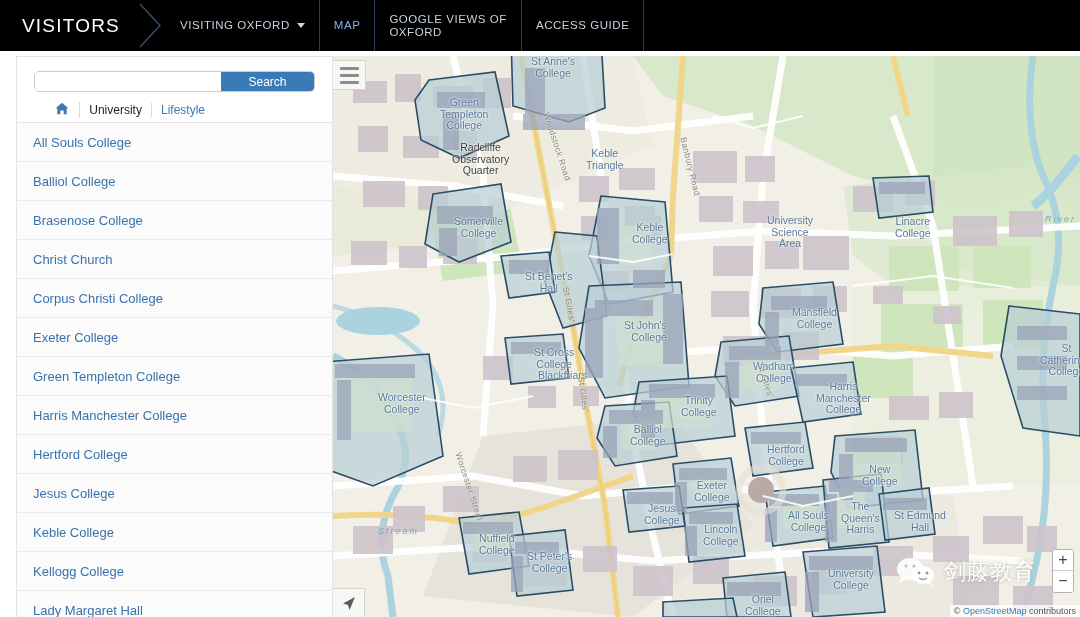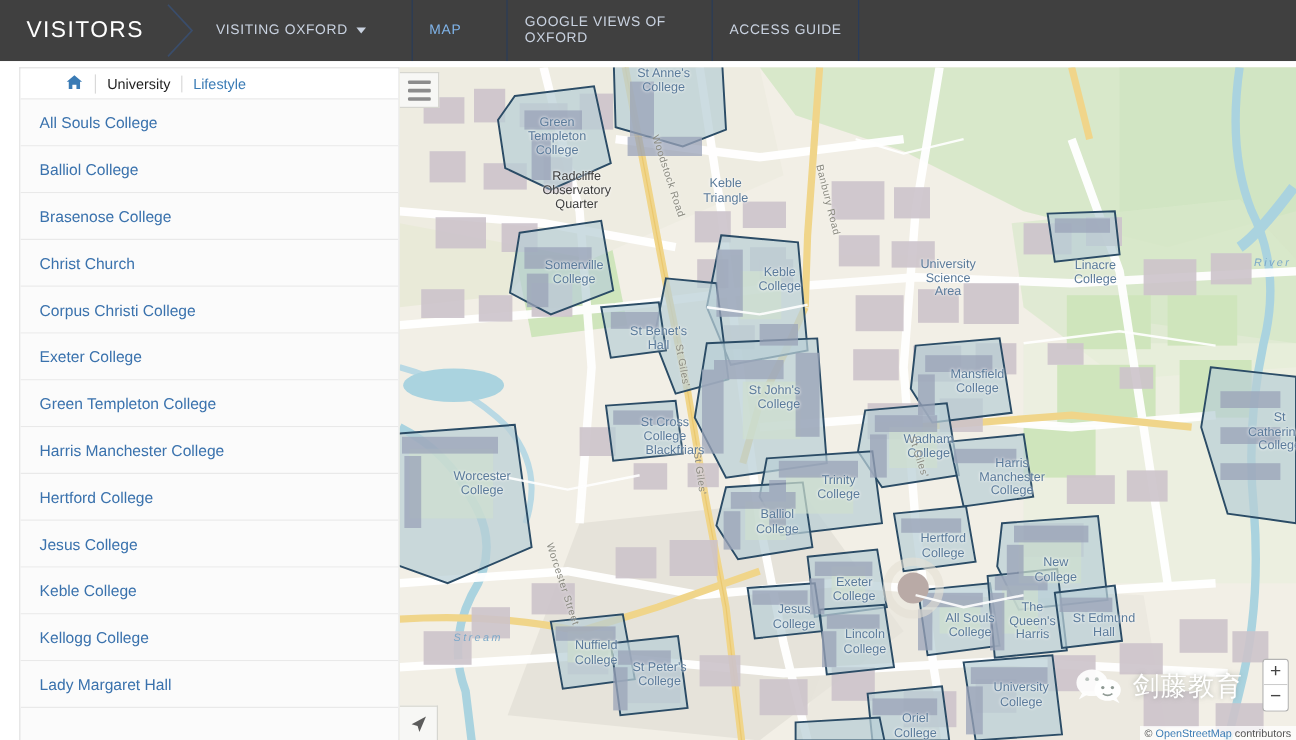--- a/index.html
+++ b/index.html
@@ -7,21 +7,21 @@
     width: 1080px; height: 617px;
     overflow: hidden;
     font-family: "Liberation Sans", sans-serif;
     background: #ffffff;
   }
 
   
   #topnav {
     position: absolute; left: 0; top: 0;
     width: 1080px; height: 51px;
-    background: #404040;
+    background: #000000;
     display: flex; align-items: stretch;
     overflow: hidden;
   }
   #brand {
     display: flex; align-items: center;
     padding: 0 18px 0 22px;
     color: #ffffff;
     font-size: 19px; letter-spacing: 1.2px;
     font-weight: 400;
   }
@@ -41,21 +41,21 @@
     min-height: 100%;
   }
   .nav-item.first { border-left: none; padding-left: 16px; }
   .nav-item.link-blue { color: #7fb3e8; }
   .nav-caret {
     display: inline-block; margin-left: 7px;
     border-left: 4px solid transparent;
     border-right: 4px solid transparent;
     border-top: 5px solid #c9d2e0;
   }
-  .nav-wrap { display: flex; align-items: center; gap: 24px; }
+  .nav-wrap { display: flex; align-items: center; }
   #nav-tail { flex: 1; border-left: 1px solid #2a3c59; }
 
   
   #navstrip {
     position: absolute; left: 0; top: 51px;
     width: 1080px; height: 5px;
     background: #ffffff;
   }
 
   
@@ -235,20 +235,26 @@
     <div class="nav-item">GOOGLE VIEWS OF
 OXFORD</div>
     <div class="nav-item">ACCESS GUIDE</div>
   </div>
   <div id="nav-tail"></div>
 </div>
 <div id="navstrip"></div>
 
 <div id="sidebar">
 
+  <div id="search-row">
+    <div id="search-group">
+      <input id="search-input" type="text" placeholder="" style="">
+      <button id="search-button">Search</button>
+    </div>
+  </div>
 
   <div id="tabs">
     <div class="tab home">
       <svg width="14" height="13" viewBox="0 0 14 13">
         <path d="M7 0.8 L0.6 6.2 h1.7 v6 h3 v-3.6 h3.4 v3.6 h3 v-6 h1.7 z" fill="#3a7bb5"></path>
       </svg>
     </div>
     <div class="tab active">University</div>
     <div class="tab last">Lifestyle</div>
   </div>

